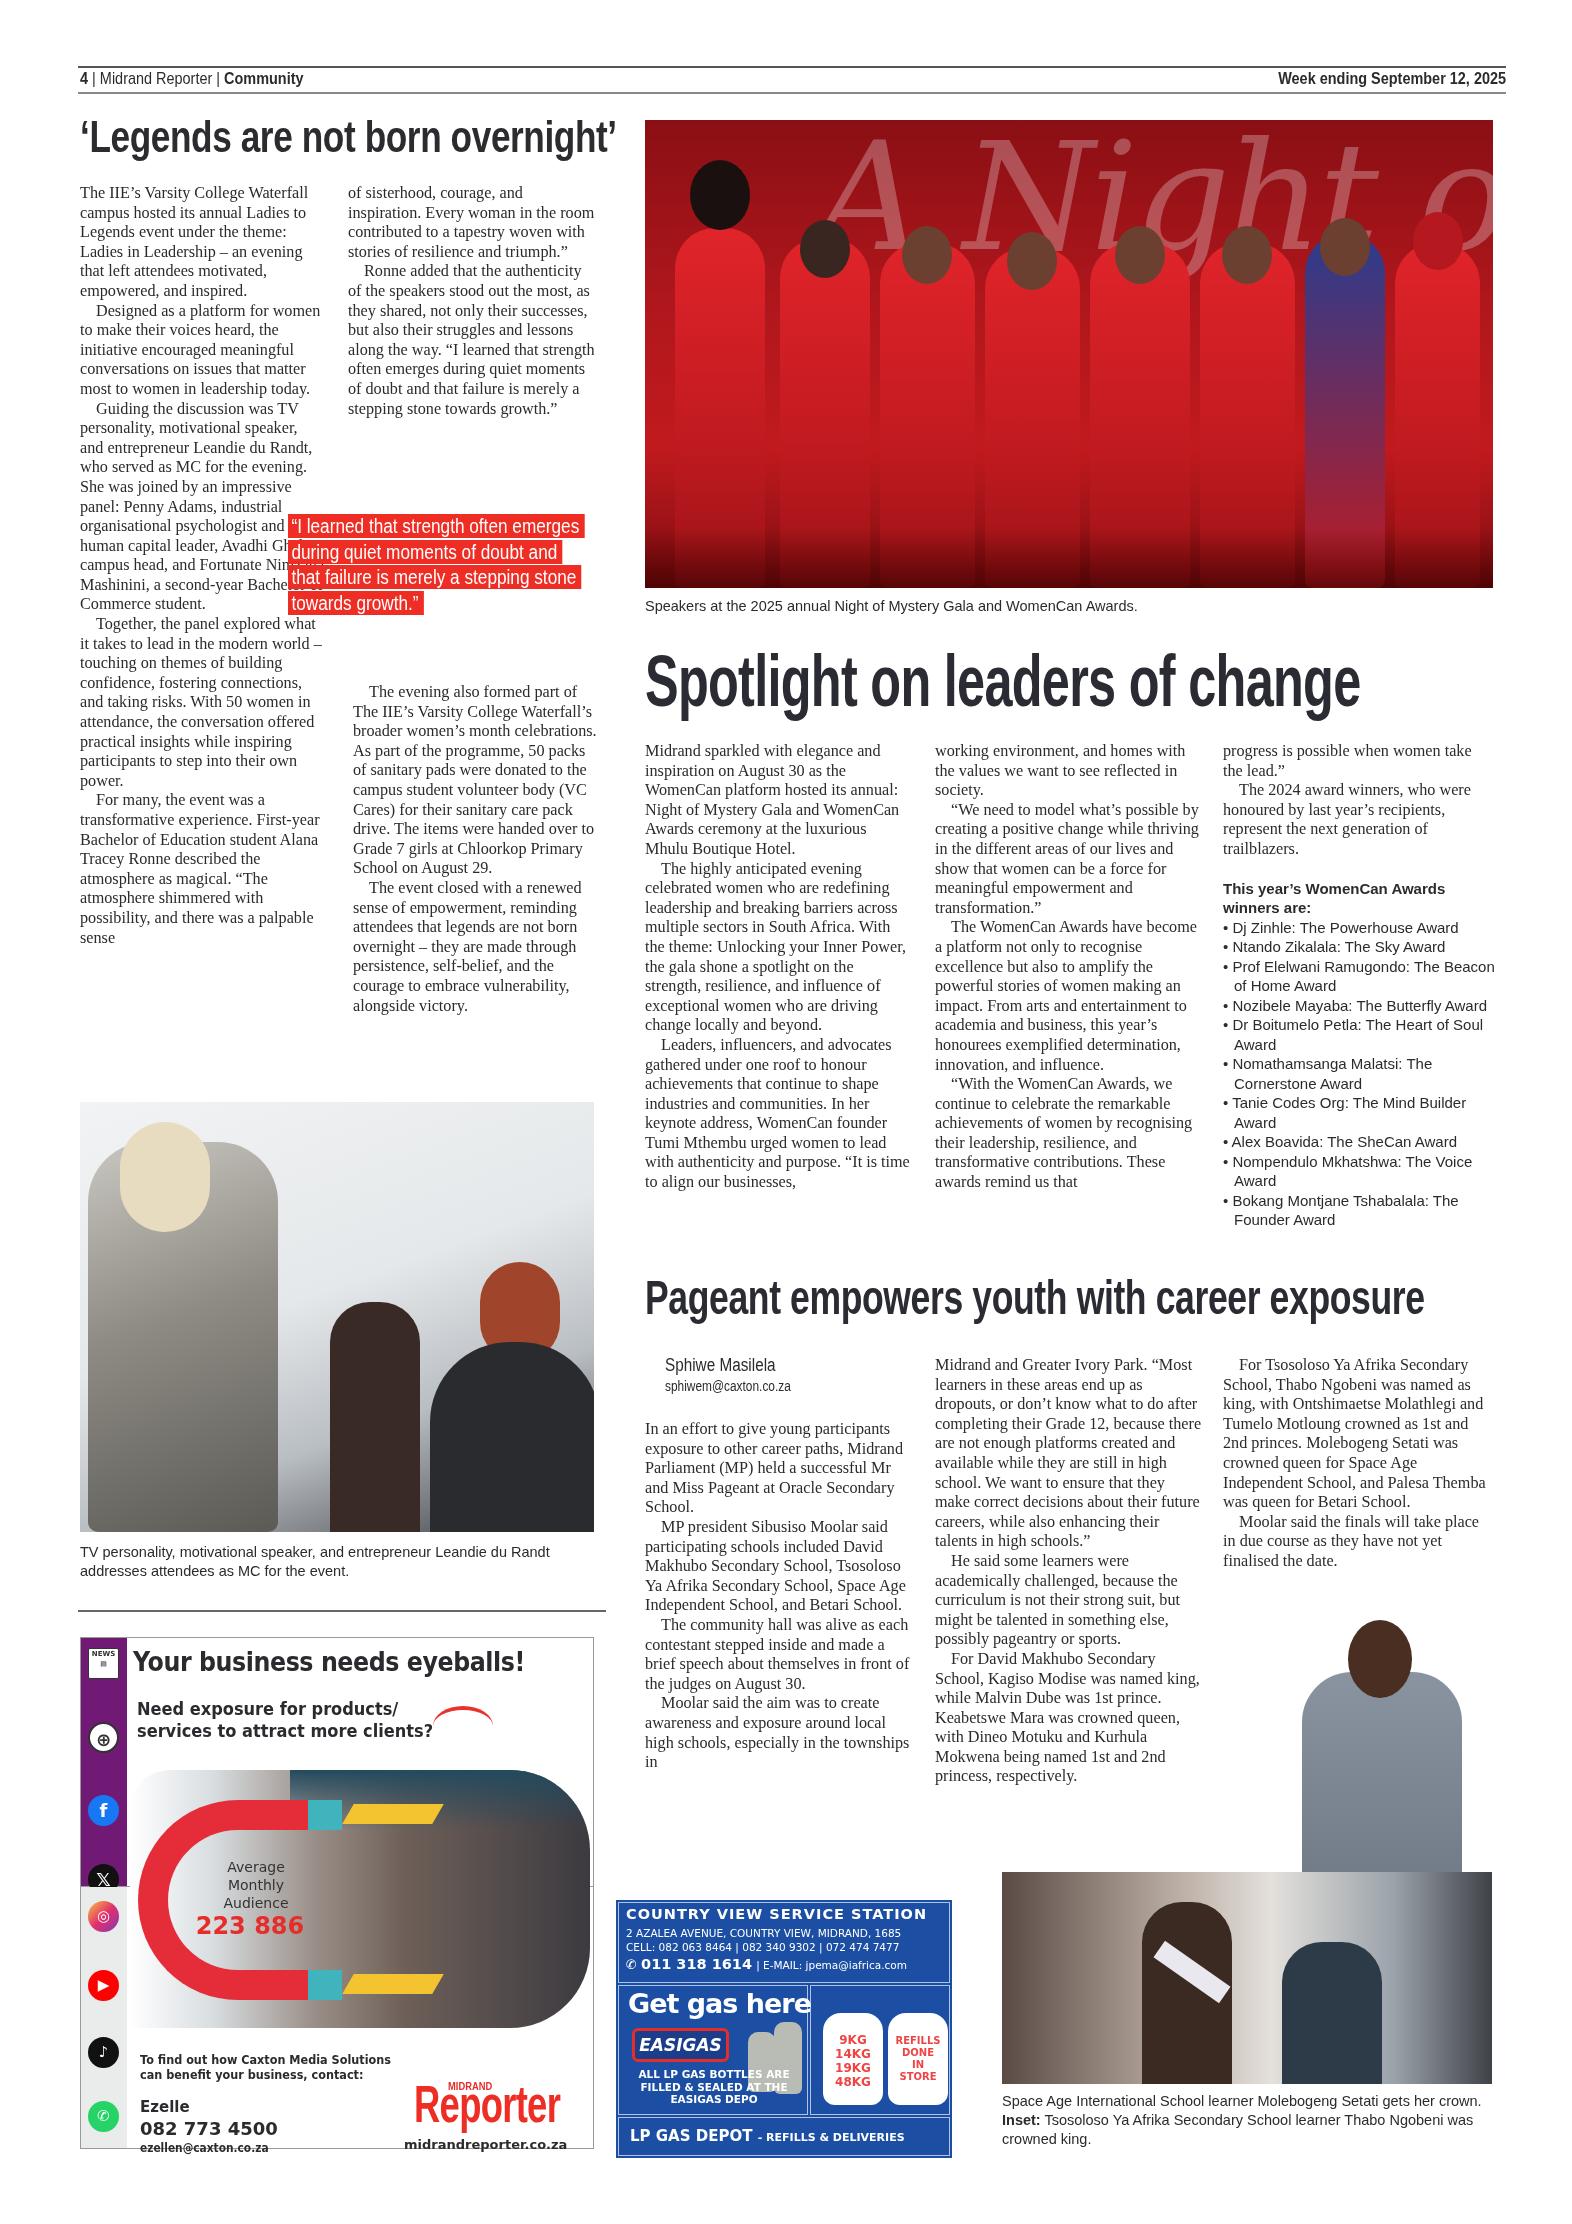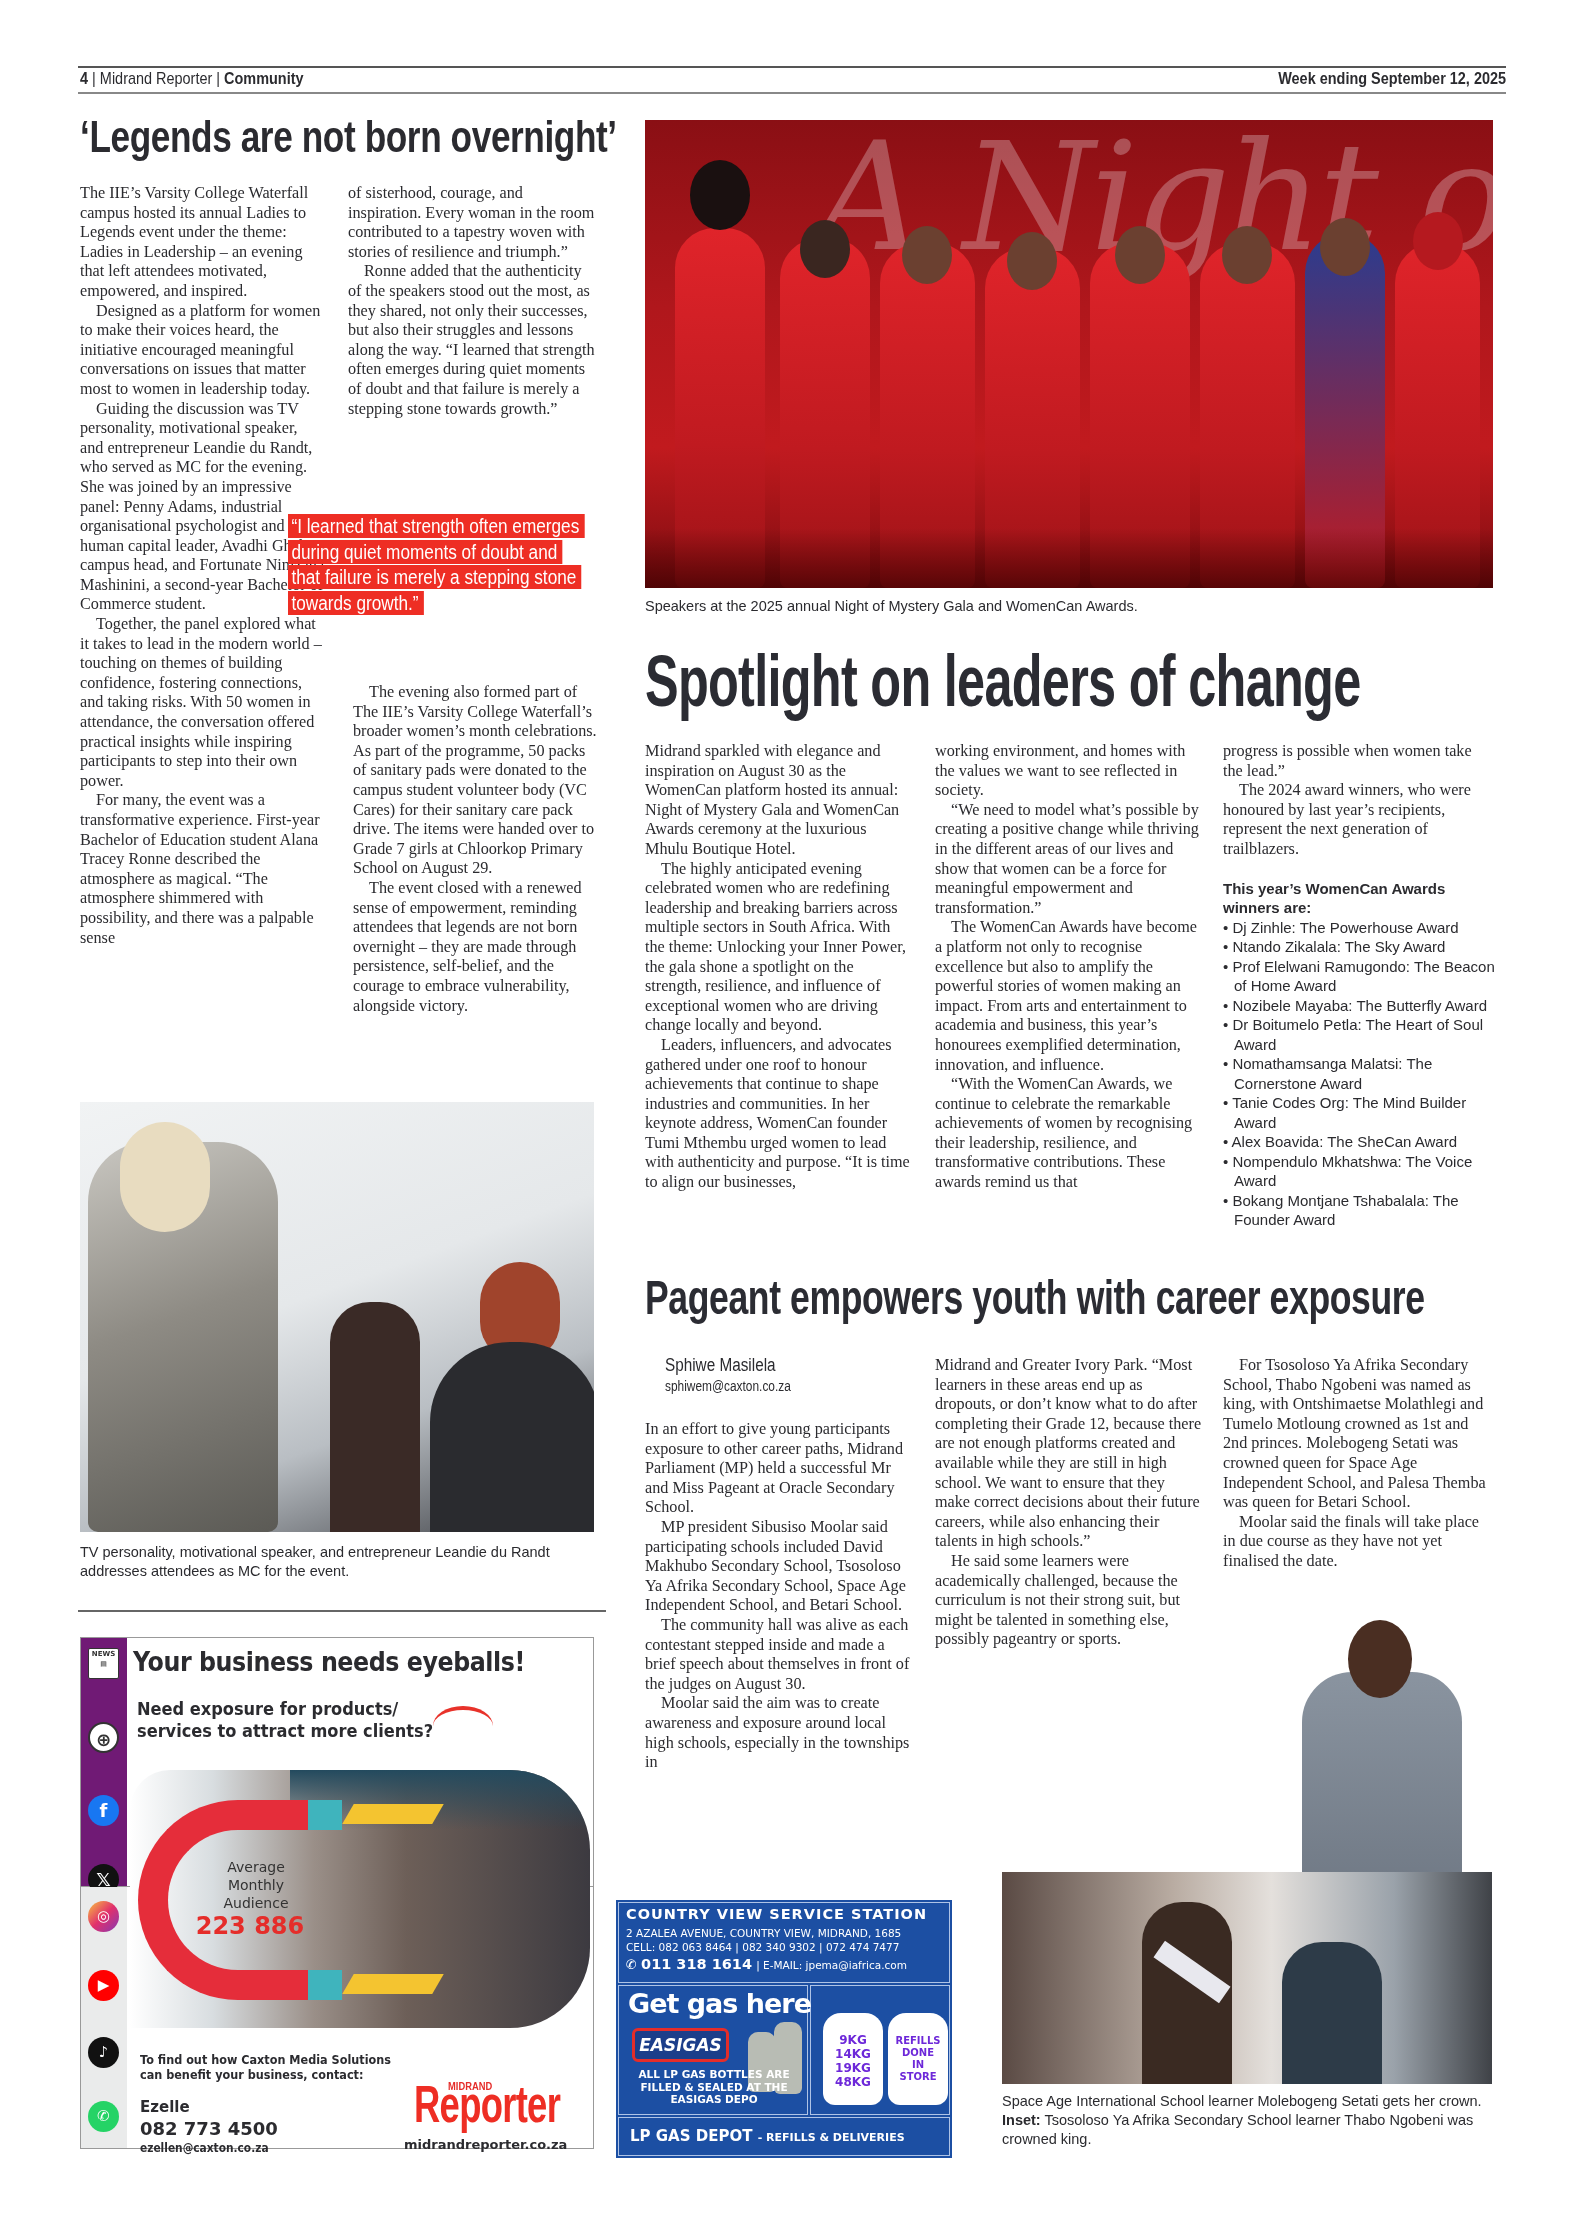--- a/index.html
+++ b/index.html
@@ -125,21 +125,21 @@
   .ad-gas .addr { position: absolute; left: 10px; top: 26px; font-size: 10.5px; line-height: 14px; white-space: nowrap; }
   .ad-gas .tel { position: absolute; left: 10px; top: 56px; font-size: 13px; white-space: nowrap; }
   .ad-gas .tel b { font-size: 14.5px; }
   .ad-gas .tel small { font-size: 10.5px; }
   .ad-gas .get { position: absolute; left: 12px; top: 88px; font-weight: 700; font-size: 27px; white-space: nowrap; letter-spacing: -1px; }
   .ad-gas .easigas { position: absolute; left: 16px; top: 128px; width: 97px; height: 34px; border: 3px solid #e52d2a; border-radius: 6px; background: #1c3e8a; text-align: center; line-height: 28px; font-weight: 700; font-size: 17px; font-style: italic; }
   .ad-gas .bottle { position: absolute; width: 28px; height: 60px; border-radius: 10px 10px 6px 6px; background: #b8bcb4; }
   .ad-gas .b1 { left: 132px; top: 132px; }
   .ad-gas .b2 { left: 158px; top: 122px; height: 72px; }
   .ad-gas .filled { position: absolute; left: 6px; top: 168px; width: 184px; text-align: center; font-weight: 700; font-size: 10.5px; line-height: 12.5px; }
-  .ad-gas .cyl { position: absolute; top: 113px; width: 60px; height: 92px; background: #fff; border-radius: 18px 18px 12px 12px; color: #6d28d9; font-weight: 700; text-align: center; }
+  .ad-gas .cyl { position: absolute; top: 113px; width: 60px; height: 92px; background: #fff; border-radius: 18px 18px 12px 12px; color: #ef4444; font-weight: 700; text-align: center; }
   .ad-gas .cyl1 { left: 207px; font-size: 12px; line-height: 14px; padding-top: 20px; }
   .ad-gas .cyl2 { left: 272px; font-size: 10px; line-height: 12px; padding-top: 22px; }
   .ad-gas .depot { position: absolute; left: 14px; top: 227px; font-weight: 700; font-size: 15px; white-space: nowrap; }
   .ad-gas .depot small { font-size: 11px; }
 </style>
 </head>
 <body>
 
 <div class="abs topline"></div>
 <div class="abs folio">
@@ -244,20 +244,21 @@
 </div>
 <div class="abs col col-p1">
   <p>In an effort to give young participants exposure to other career paths, Midrand Parliament (MP) held a successful Mr and Miss Pageant at Oracle Secondary School.</p>
   <p>MP president Sibusiso Moolar said participating schools included David Makhubo Secondary School, Tsosoloso Ya Afrika Secondary School, Space Age Independent School, and Betari School.</p>
   <p>The community hall was alive as each contestant stepped inside and made a brief speech about themselves in front of the judges on August 30.</p>
   <p>Moolar said the aim was to create awareness and exposure around local high schools, especially in the townships in</p>
 </div>
 <div class="abs col col-p2">
   <p>Midrand and Greater Ivory Park. “Most learners in these areas end up as dropouts, or don’t know what to do after completing their Grade 12, because there are not enough platforms created and available while they are still in high school. We want to ensure that they make correct decisions about their future careers, while also enhancing their talents in high schools.”</p>
   <p>He said some learners were academically challenged, because the curriculum is not their strong suit, but might be talented in something else, possibly pageantry or sports.</p>
+  <p>For David Makhubo Secondary School, Kagiso Modise was named king, while Malvin Dube was 1st prince. Keabetswe Mara was crowned queen, with Dineo Motuku and Kurhula Mokwena being named 1st and 2nd princess, respectively.</p>
 </div>
 <div class="abs col col-p3">
   <p style="text-indent:16px">For Tsosoloso Ya Afrika Secondary School, Thabo Ngobeni was named as king, with Ontshimaetse Molathlegi and Tumelo Motloung crowned as 1st and 2nd princes. Molebogeng Setati was crowned queen for Space Age Independent School, and Palesa Themba was queen for Betari School.</p>
   <p>Moolar said the finals will take place in due course as they have not yet finalised the date.</p>
 </div>
 
 <div class="abs photo ph-king">
   <div class="body"></div>
   <div class="head"></div>
 </div>

